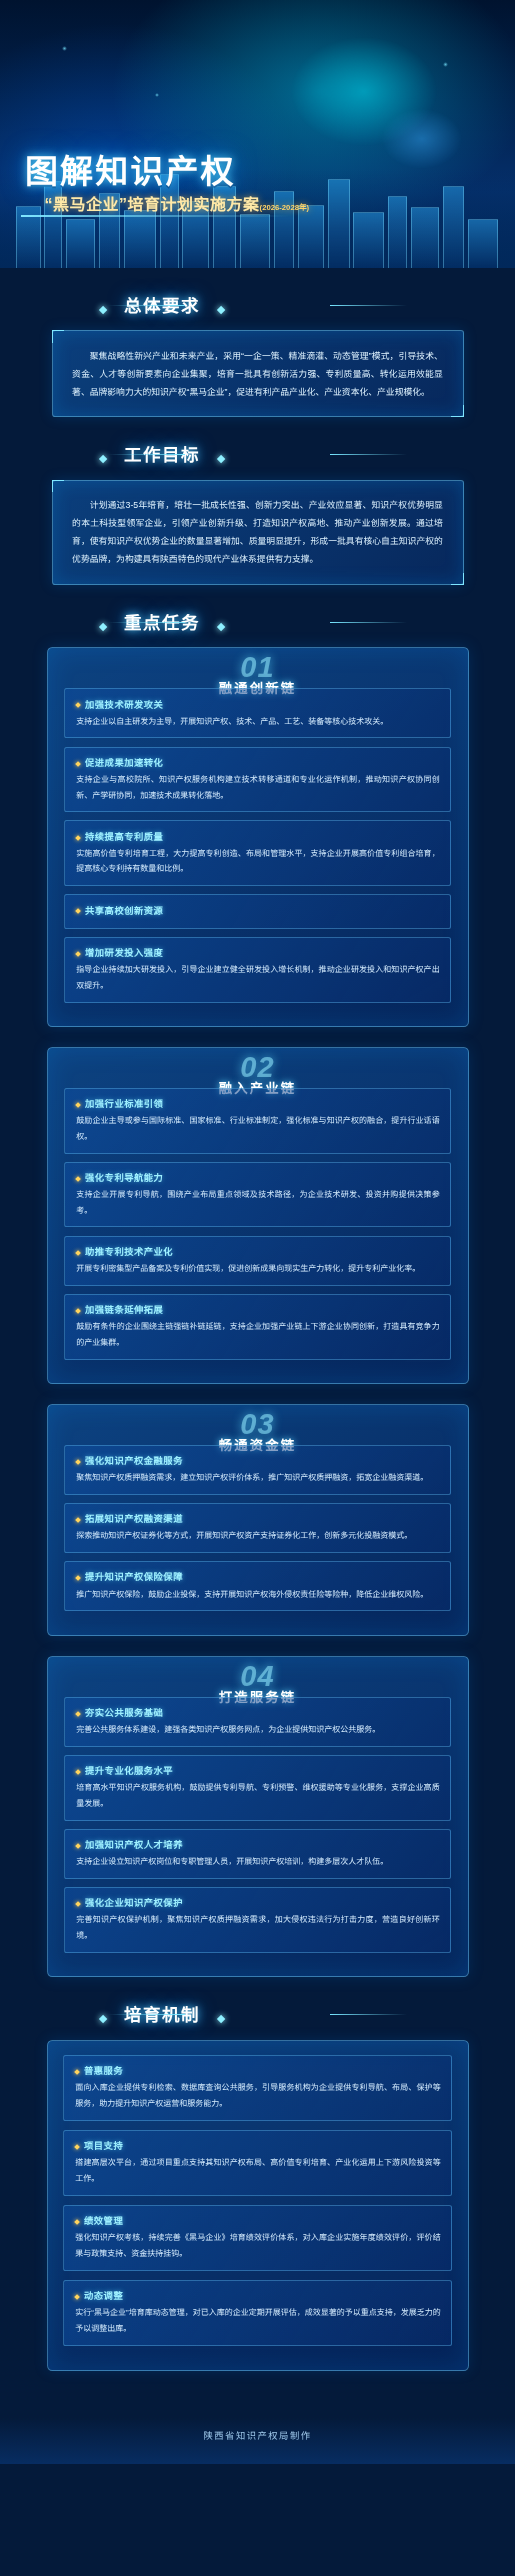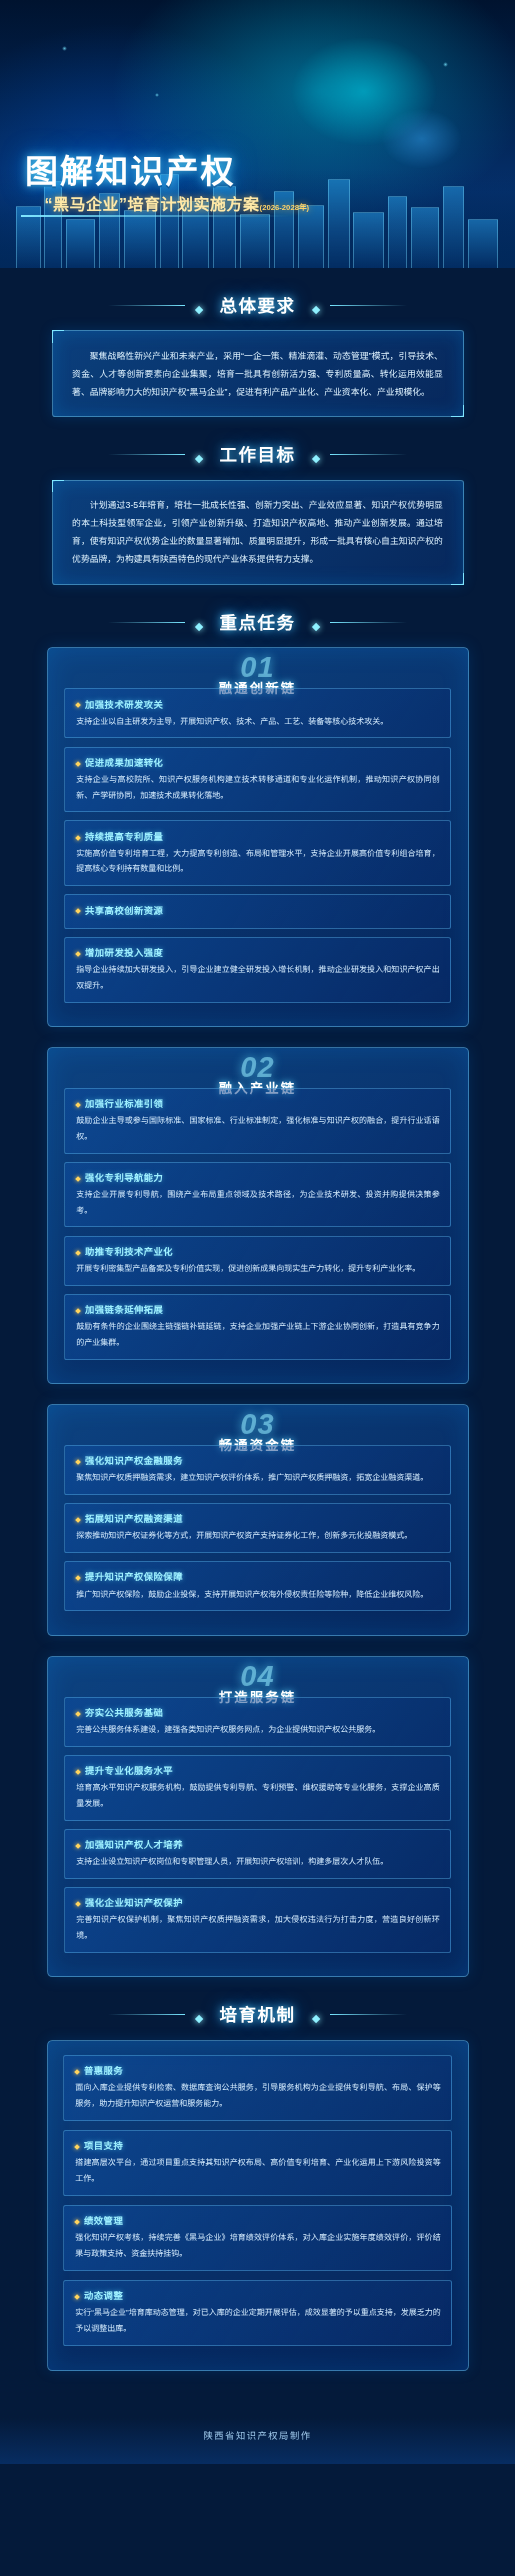--- a/index.html
+++ b/index.html
@@ -85,21 +85,20 @@
   .hero-underline {
     position: absolute; left: 20.6px; top: 215px; width: 268px; height: 1.5px;
     background: linear-gradient(90deg, #7fe6ff, rgba(127,230,255,0));
   }
 
   
   .sec-head {
     position: relative;
     margin: 24px auto 13.4px;
     width: 319px;
-    text-align: center;
   }
   .sec-head .bar {
     position: absolute; top: 50%; height: 1px; width: 77px;
     background: linear-gradient(90deg, rgba(120,230,255,0), #78e6ff);
     left: 10.3px;
   }
   .sec-head .bar.right {
     left: auto; right: 10.3px;
     background: linear-gradient(90deg, #78e6ff, rgba(120,230,255,0));
   }

